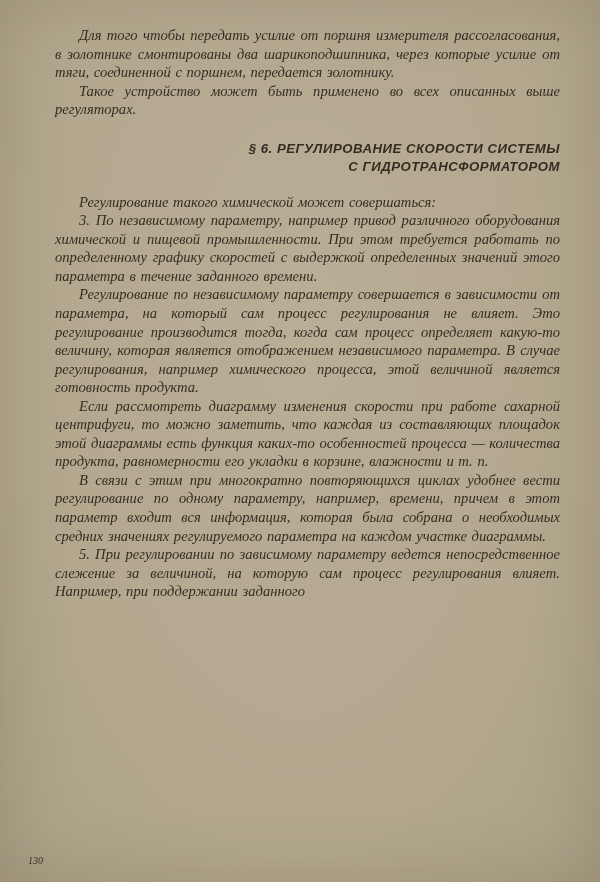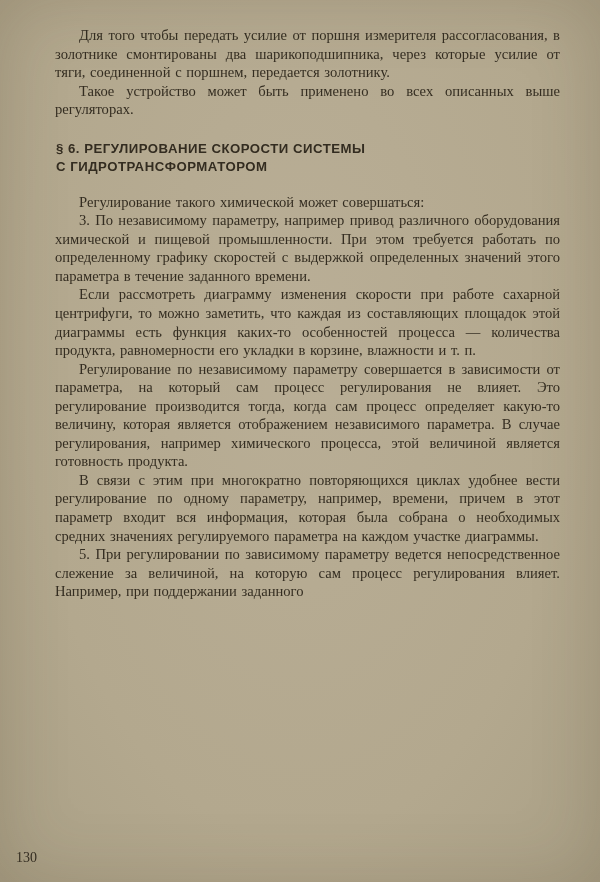--- a/index.html
+++ b/index.html
@@ -1,15 +1,15 @@
 <!DOCTYPE html>
 <html lang="ru"><head>
 <meta charset="utf-8">
 <style>
-  * { margin: 0; padding: 0; box-sizing: border-box; }
+  * { margin: 0; padding: 0; box-sizing: border-box; font-style: italic; }
 
   html, body {
     width: 600px;
     height: 882px;
     font-family: "Liberation Serif", "DejaVu Serif", serif;
   }
 
   .page {
     position: relative;
     width: 600px;
@@ -41,48 +41,48 @@
   .heading {
     margin: 21px 0 17px 1px;
     font-family: "Liberation Sans", "DejaVu Sans", sans-serif;
     font-size: 13.2px;
     line-height: 18px;
     font-weight: 700;
     letter-spacing: 0.5px;
     color: #332c20;
   }
 
-  .heading-line { display: block; }
+  .heading-line { display: block; text-align: right; }
 
   .page-number {
     position: absolute;
-    left: 16px;
+    left: 28px;
     bottom: 16px;
     font-family: "Liberation Serif", "DejaVu Serif", serif;
-    font-size: 14px;
+    font-size: 10px;
     color: #342d21;
   }
 </style>
 </head>
 <body>
 
 <div class="page">
   <main class="text-column">
 
     <p class="body-par">Для того чтобы передать усилие от поршня измерителя рассогласования, в золотнике смонтированы два шарикоподшипника, через которые усилие от тяги, соединенной с поршнем, передается золотнику.</p>
     <p class="body-par">Такое устройство может быть применено во всех описанных выше регуляторах.</p>
 
     <h2 class="heading">
       <span class="heading-line">§ 6. РЕГУЛИРОВАНИЕ СКОРОСТИ СИСТЕМЫ</span>
       <span class="heading-line">С ГИДРОТРАНСФОРМАТОРОМ</span>
     </h2>
 
     <p class="body-par">Регулирование такого химической может совершаться:</p>
     <p class="body-par">3. По независимому параметру, например привод различного оборудования химической и пищевой промышленности. При этом требуется работать по определенному графику скоростей с выдержкой определенных значений этого параметра в течение заданного времени.</p>
+    <p class="body-par">Регулирование по независимому параметру совершается в зависимости от параметра, на который сам процесс регулирования не влияет. Это регулирование производится тогда, когда сам процесс определяет какую-то величину, которая является отображением независимого параметра. В случае регулирования, например химического процесса, этой величиной является готовность продукта.</p>
     <p class="body-par">Если рассмотреть диаграмму изменения скорости при работе сахарной центрифуги, то можно заметить, что каждая из составляющих площадок этой диаграммы есть функция каких-то особенностей процесса — количества продукта, равномерности его укладки в корзине, влажности и т. п.</p>
-    <p class="body-par">Регулирование по независимому параметру совершается в зависимости от параметра, на который сам процесс регулирования не влияет. Это регулирование производится тогда, когда сам процесс определяет какую-то величину, которая является отображением независимого параметра. В случае регулирования, например химического процесса, этой величиной является готовность продукта.</p>
     <p class="body-par">В связи с этим при многократно повторяющихся циклах удобнее вести регулирование по одному параметру, например, времени, причем в этот параметр входит вся информация, которая была собрана о необходимых средних значениях регулируемого параметра на каждом участке диаграммы.</p>
     <p class="body-par">5. При регулировании по зависимому параметру ведется непосредственное слежение за величиной, на которую сам процесс регулирования влияет. Например, при поддержании заданного</p>
 
   </main>
 
   <div class="page-number">130</div>
 </div>
 
 </body></html>

